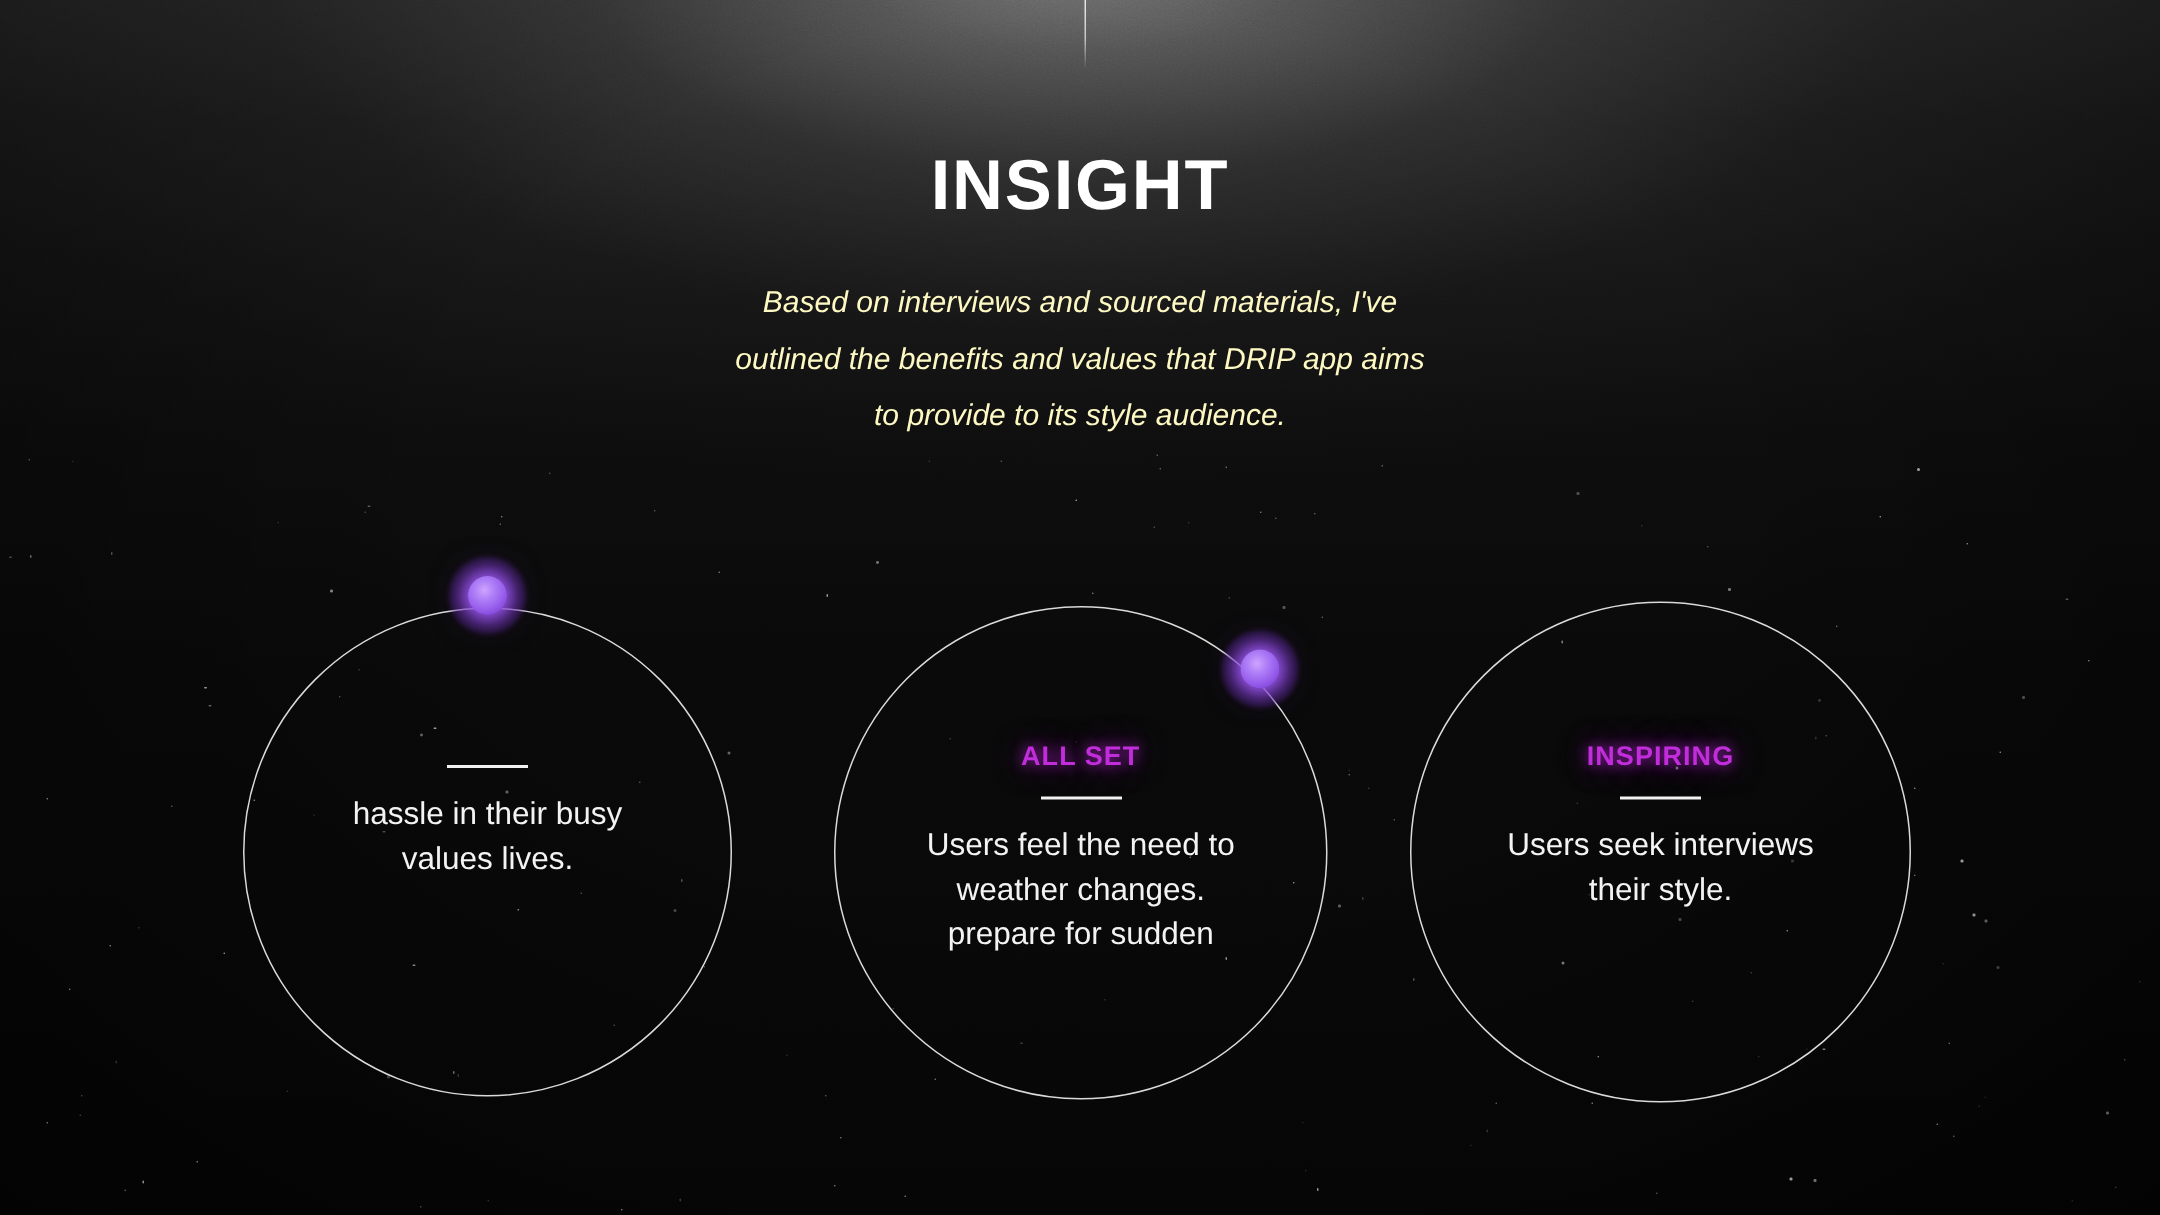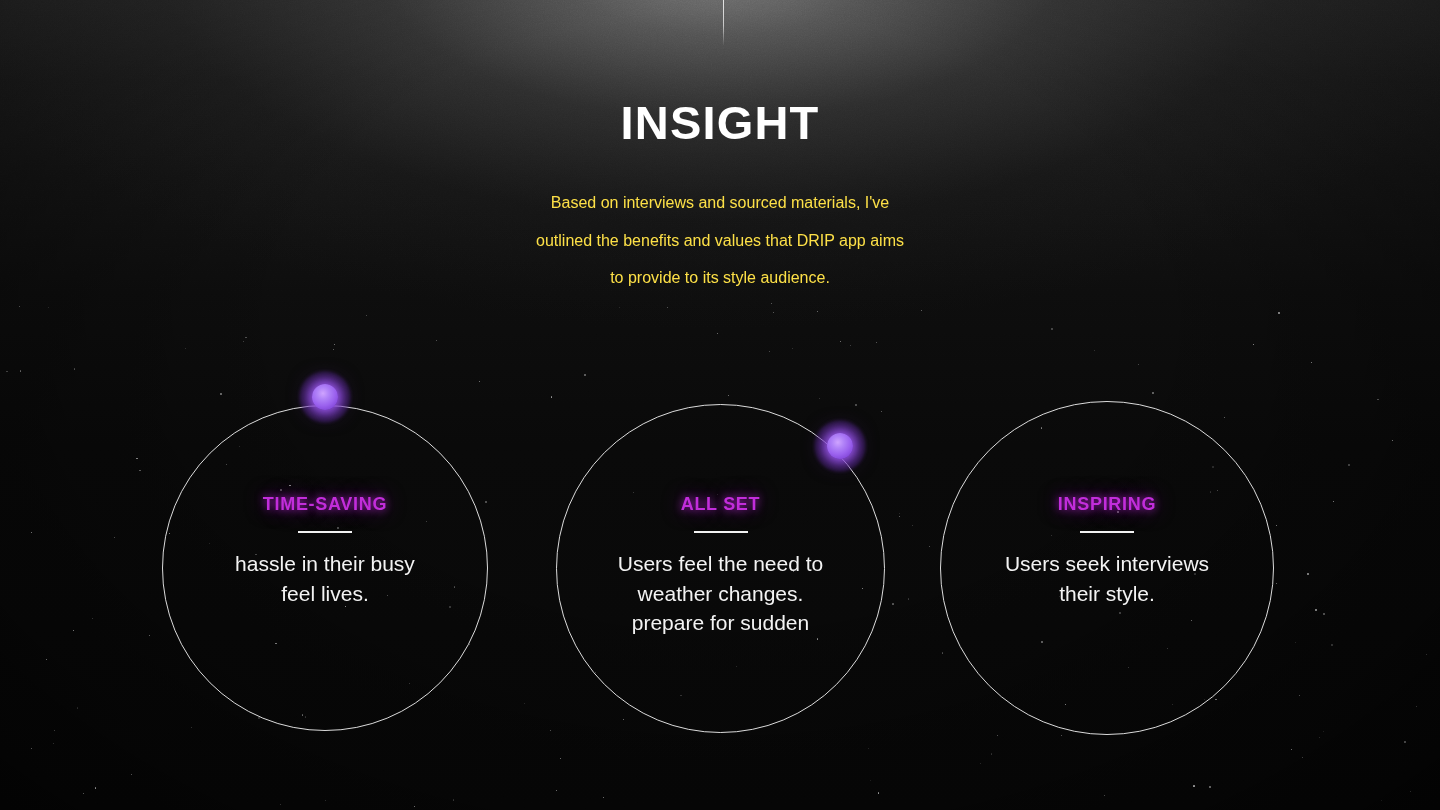--- a/index.html
+++ b/index.html
@@ -66,24 +66,25 @@
   }
   .title {
     font-size:47px;
     font-weight:bold;
     color:#ffffff;
     letter-spacing:1.2px;
     line-height:1.05;
   }
   .subtitle {
     margin-top:37px;
-    font-size:16px;
+    font-size:20px;
     font-weight:400;
-    color:#fde047;
+    color:#fef9c3;
     line-height:37.5px;
+    font-style:italic;
   }
   .subtitle .ln { display:block; }
 
   
   .circles { position:absolute; left:0; top:0; width:1440px; height:810px; }
 
   .circle {
     position:absolute;
     border-radius:50%;
     border:1px solid rgba(248,248,248,0.88);
@@ -323,25 +324,24 @@
       <span class="ln">Based on interviews and sourced materials, I've</span>
       <span class="ln">outlined the benefits and values that DRIP app aims</span>
       <span class="ln">to provide to its style audience.</span>
     </div>
   </div>
 
   <div class="circles">
 
     <div class="circle" style="left:162px; top:405px; width:326px; height:326px;">
       <div class="circle-body" style="top:88px;">
-        <div class="c-title">TIME-SAVING</div>
         <div class="c-rule"></div>
         <div class="c-text">
           <span class="ln">hassle in their busy</span>
-          <span class="ln">feel lives.</span>
+          <span class="ln">values lives.</span>
         </div>
       </div>
     </div>
     <div class="orb" style="left:299px; top:371px;">
       <div class="halo"></div>
       <div class="core"></div>
     </div>
 
     <div class="circle" style="left:556px; top:404px; width:329px; height:329px;">
       <div class="circle-body" style="top:89px;">

